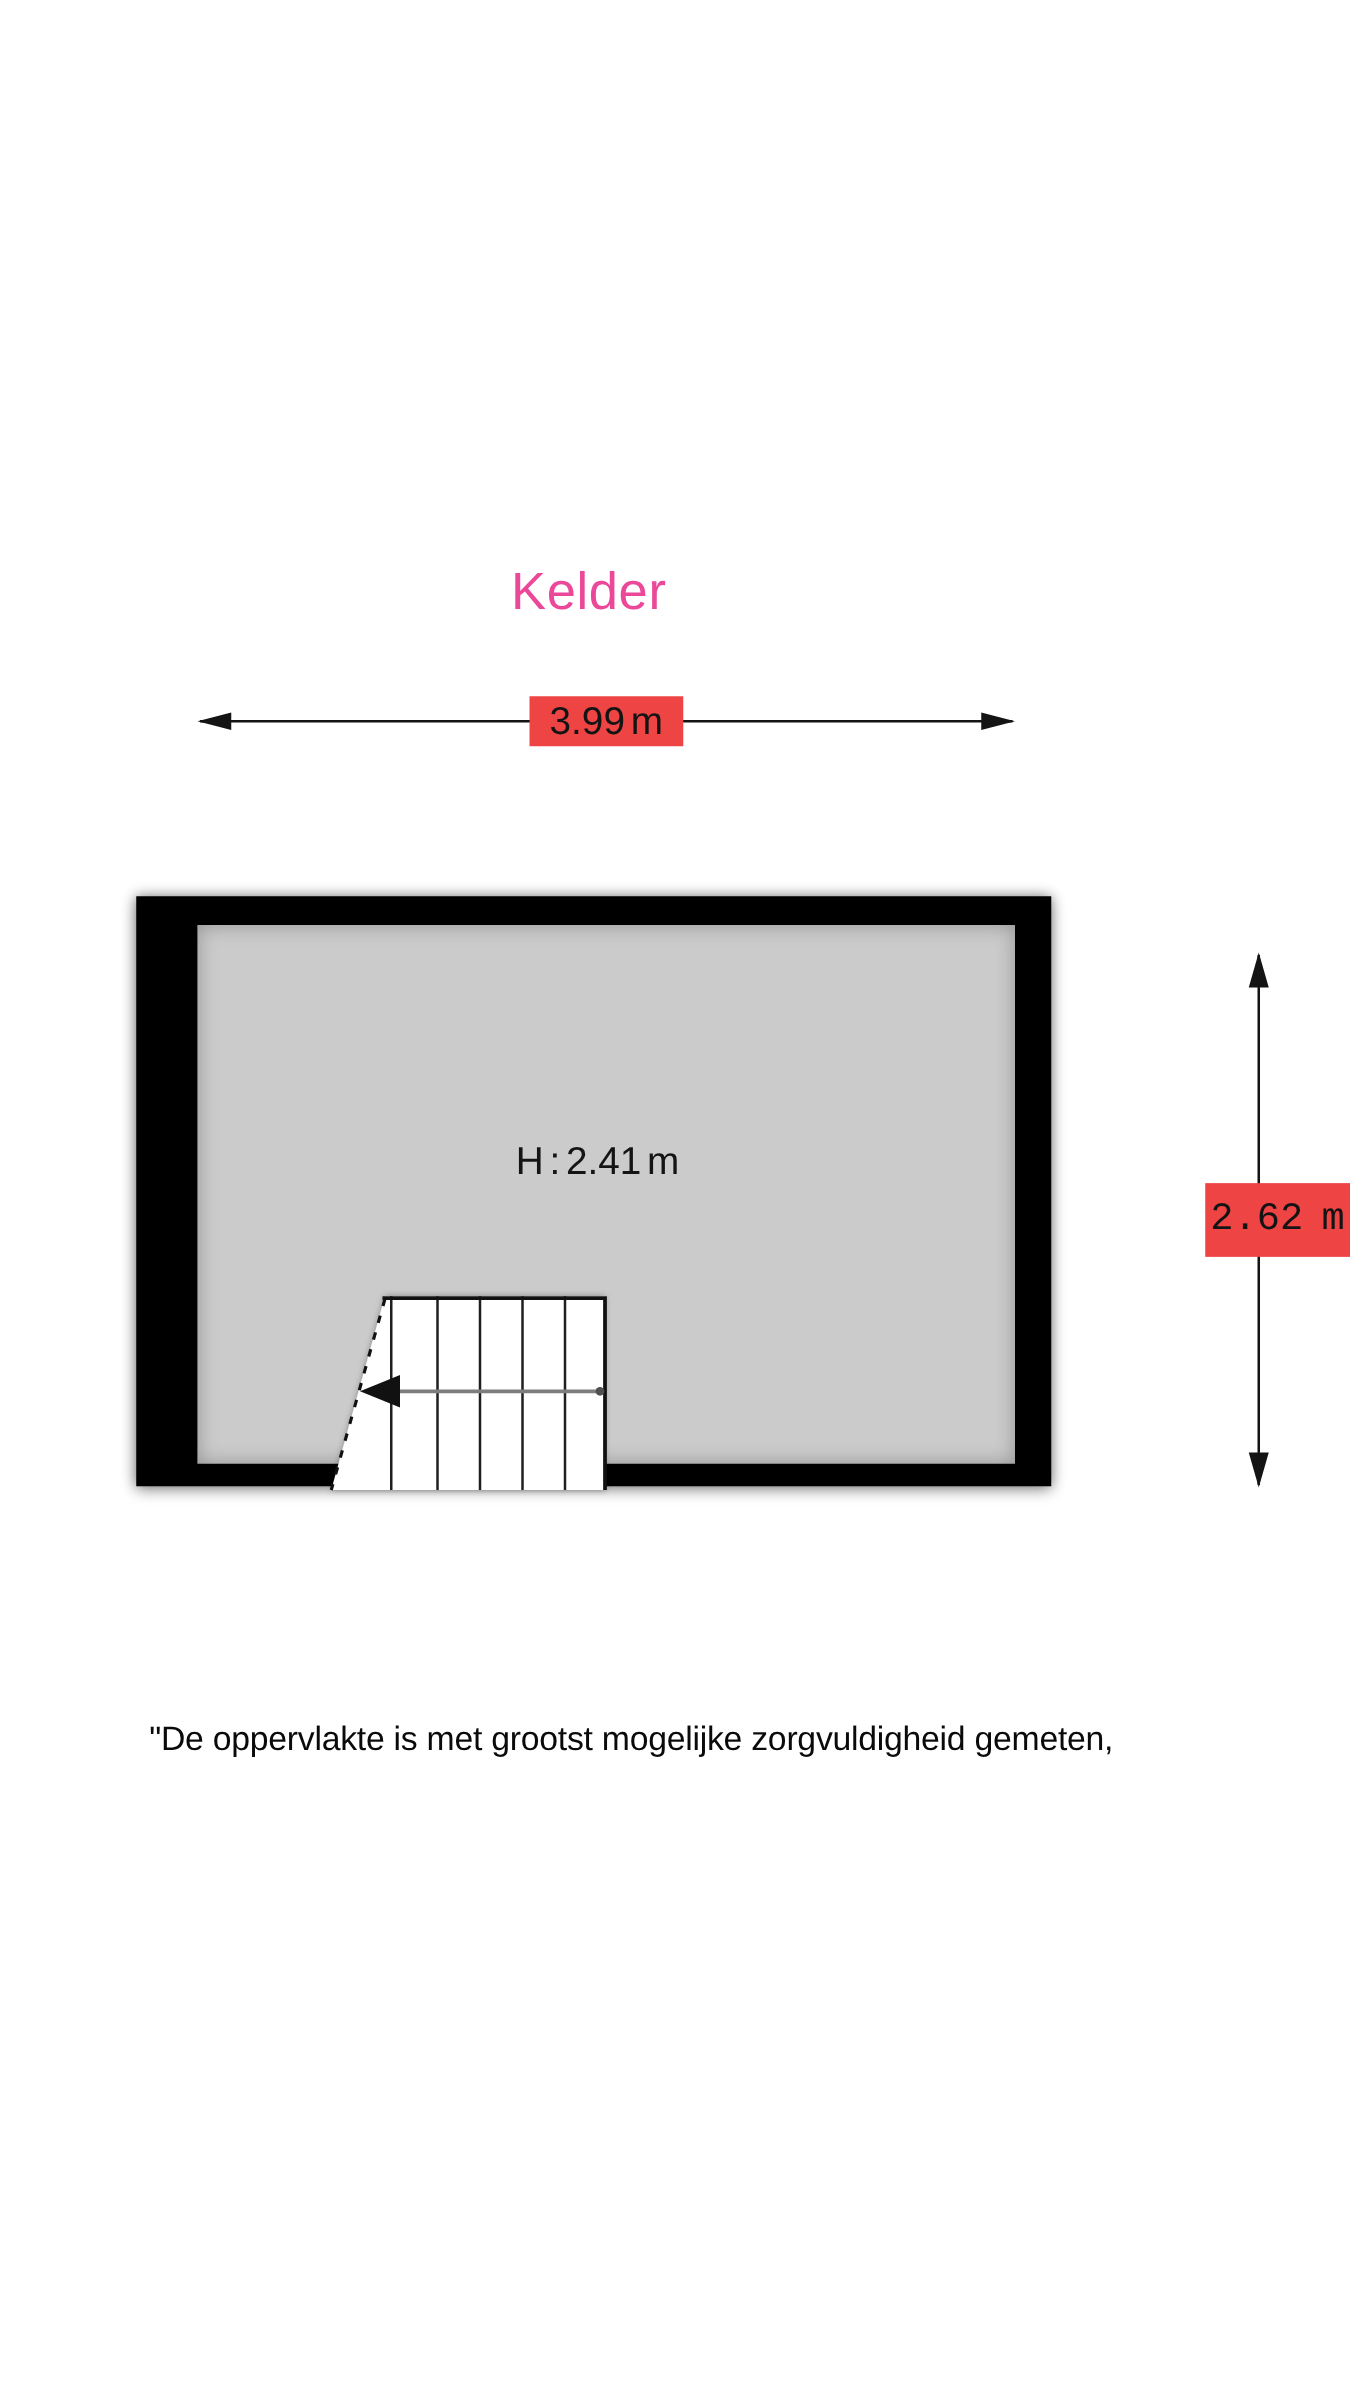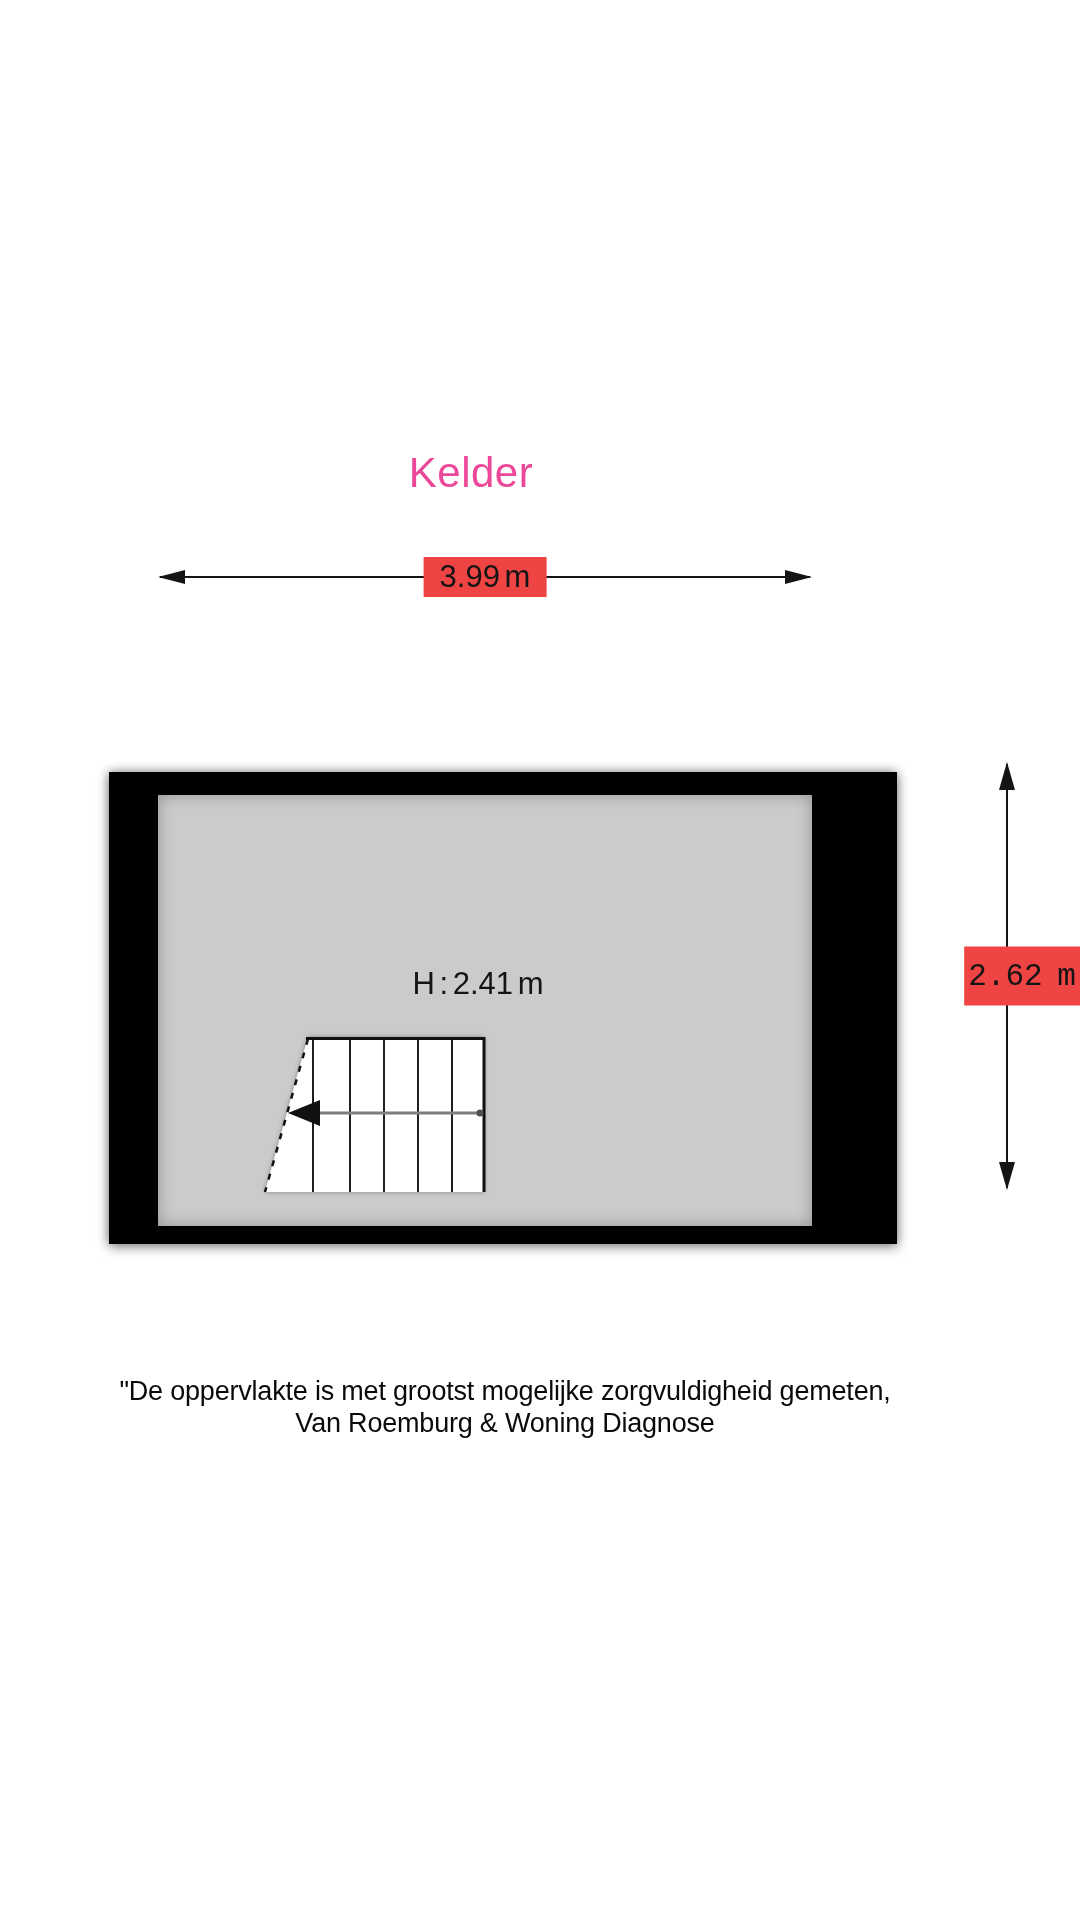--- a/index.html
+++ b/index.html
@@ -28,21 +28,21 @@
   .hdim .dimlabel{left:50%;top:0;transform:translate(-50%,-50%);padding:2px 16px;}
 
   .vdim{position:absolute;left:1007px;top:762px;height:428px;width:0;}
   .vdim .vline{position:absolute;top:2px;bottom:2px;left:-1px;width:2px;background:#141414;}
   .ah-up{top:0;left:-8px;border-left:8px solid transparent;border-right:8px solid transparent;border-bottom:28px solid #141414;}
   .ah-down{bottom:0;left:-8px;border-left:8px solid transparent;border-right:8px solid transparent;border-top:28px solid #141414;}
   .vdim .dimlabel{left:15px;top:50%;transform:translate(-50%,-50%);padding:12px 4px;font-family:Liberation Mono, monospace;}
 
   
   .plan{
-    position:absolute;left:109px;top:772px;width:788px;height:472px;
+    position:absolute;left:109px;top:717px;width:732px;height:472px;
     background:var(--wall,#000000);
     box-shadow:0 0 10px rgba(0,0,0,0.45), 0 4px 12px rgba(0,0,0,0.25);
   }
   .room{
     position:absolute;left:49px;top:23px;width:654px;height:431px;
     background:var(--room_fill,#cbcbcb);
     box-shadow:inset 0 0 16px rgba(0,0,0,0.28);
   }
   .hlabel{
     position:absolute;left:320px;top:189px;transform:translate(-50%,-50%);
@@ -108,16 +108,15 @@
 
   <div class="vdim">
     <div class="vline"></div>
     <div class="ah ah-up"></div>
     <div class="ah ah-down"></div>
     <span class="dimlabel">2.62 m</span>
   </div>
 
   <div class="disclaimer">
     <div>"De oppervlakte is met grootst mogelijke zorgvuldigheid gemeten,</div>
-    <div>Van Roemburg &amp; Woning Diagnose</div>
   </div>
 
 </div>
 
 </body></html>

